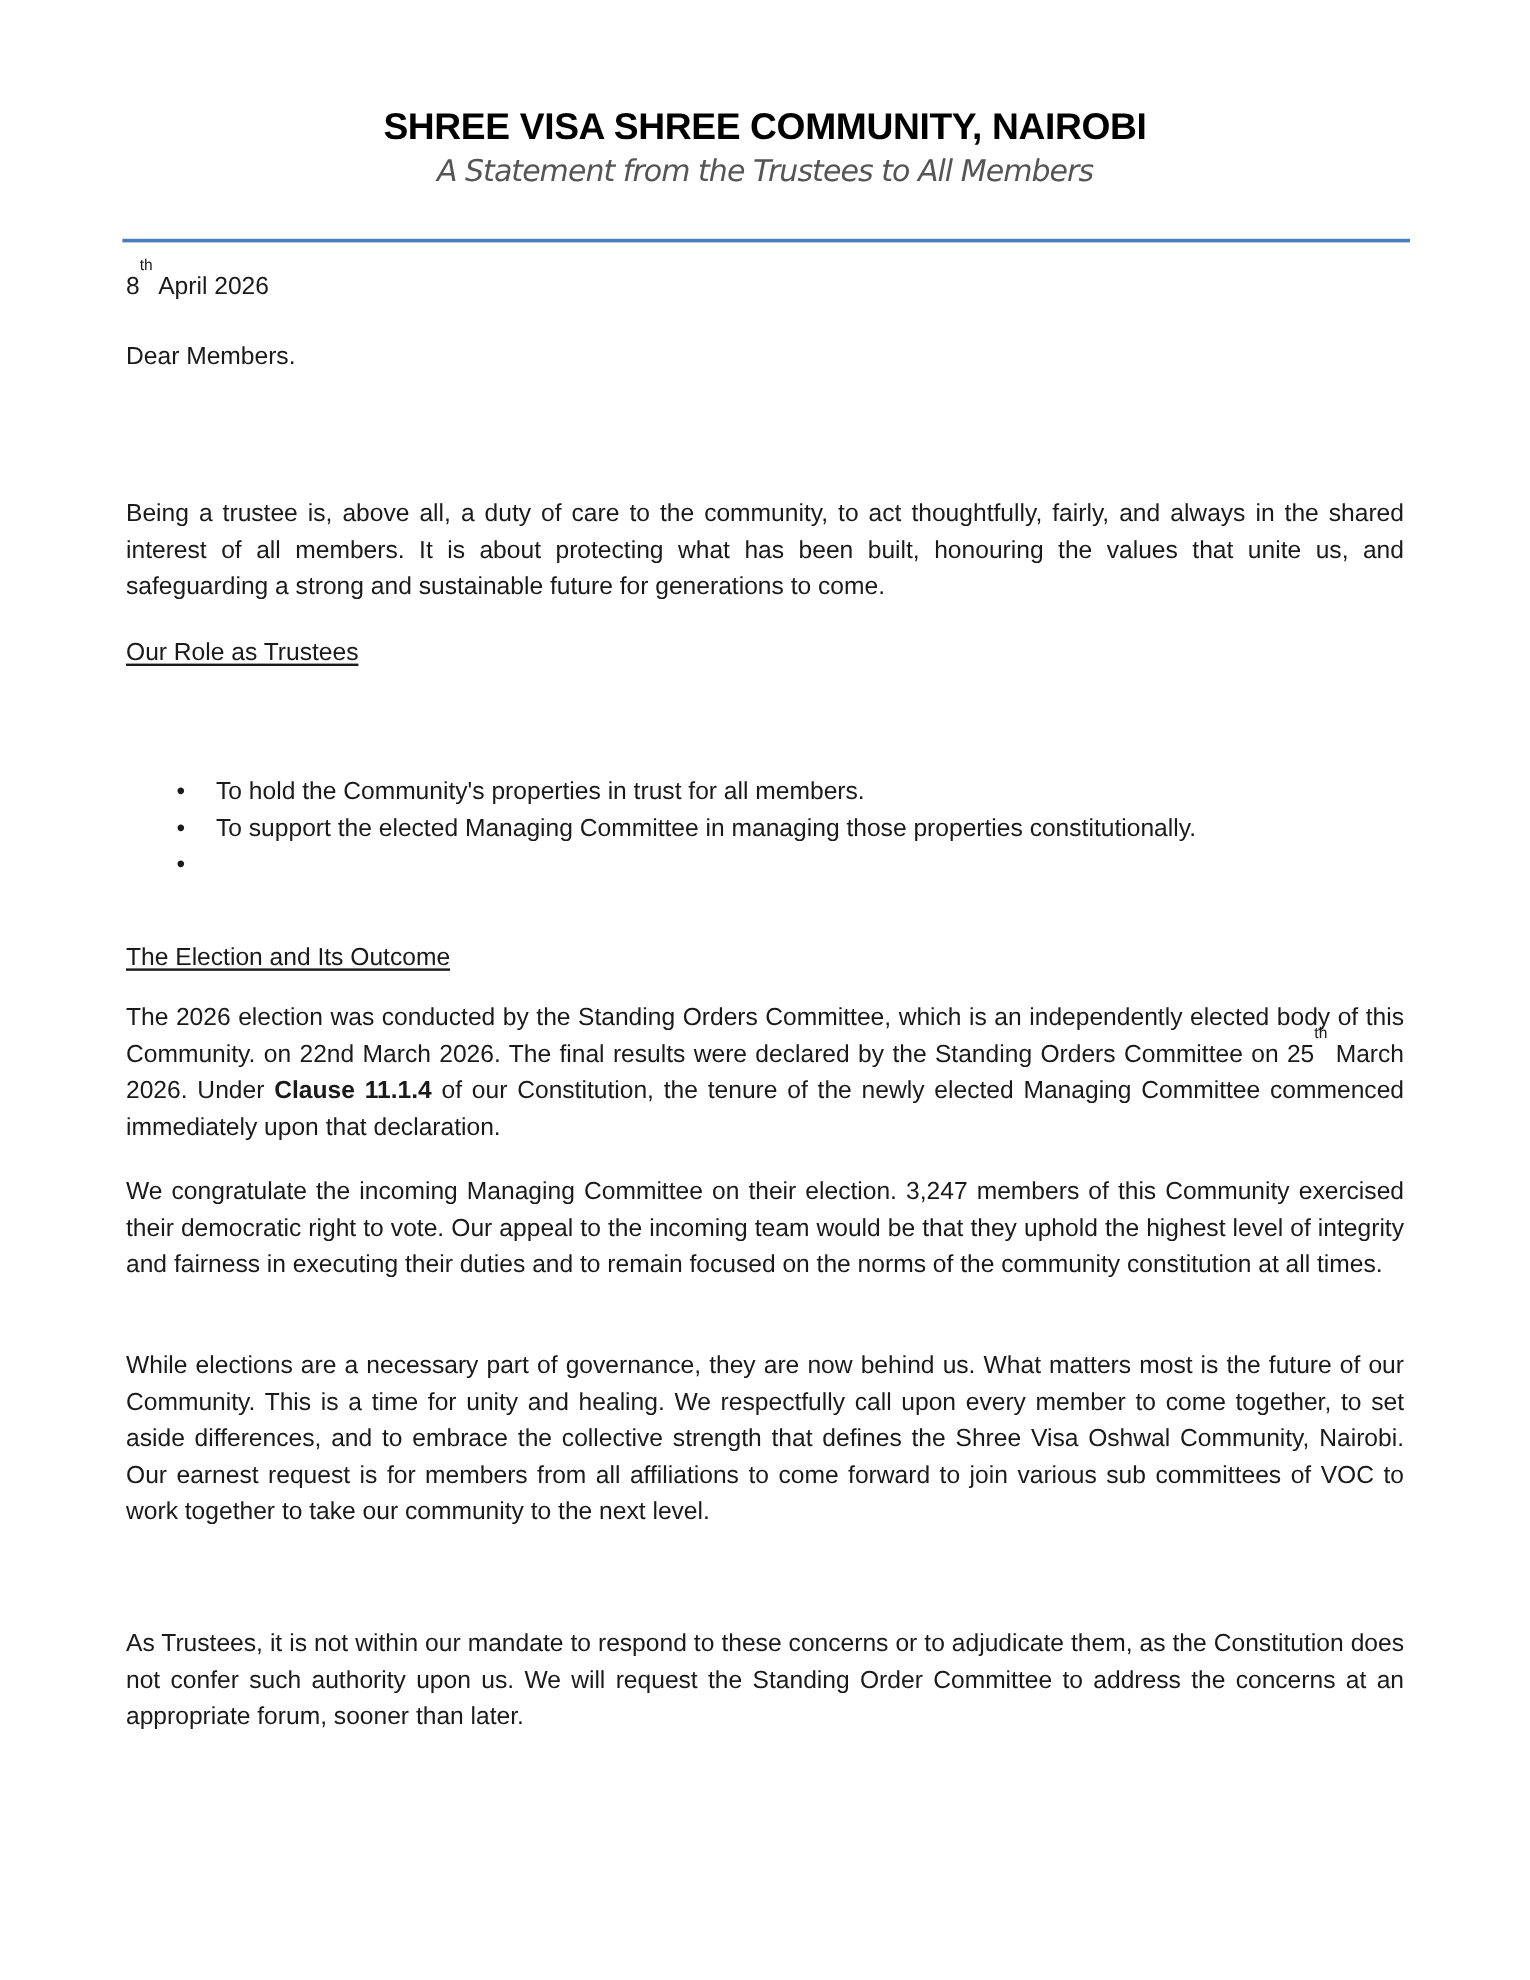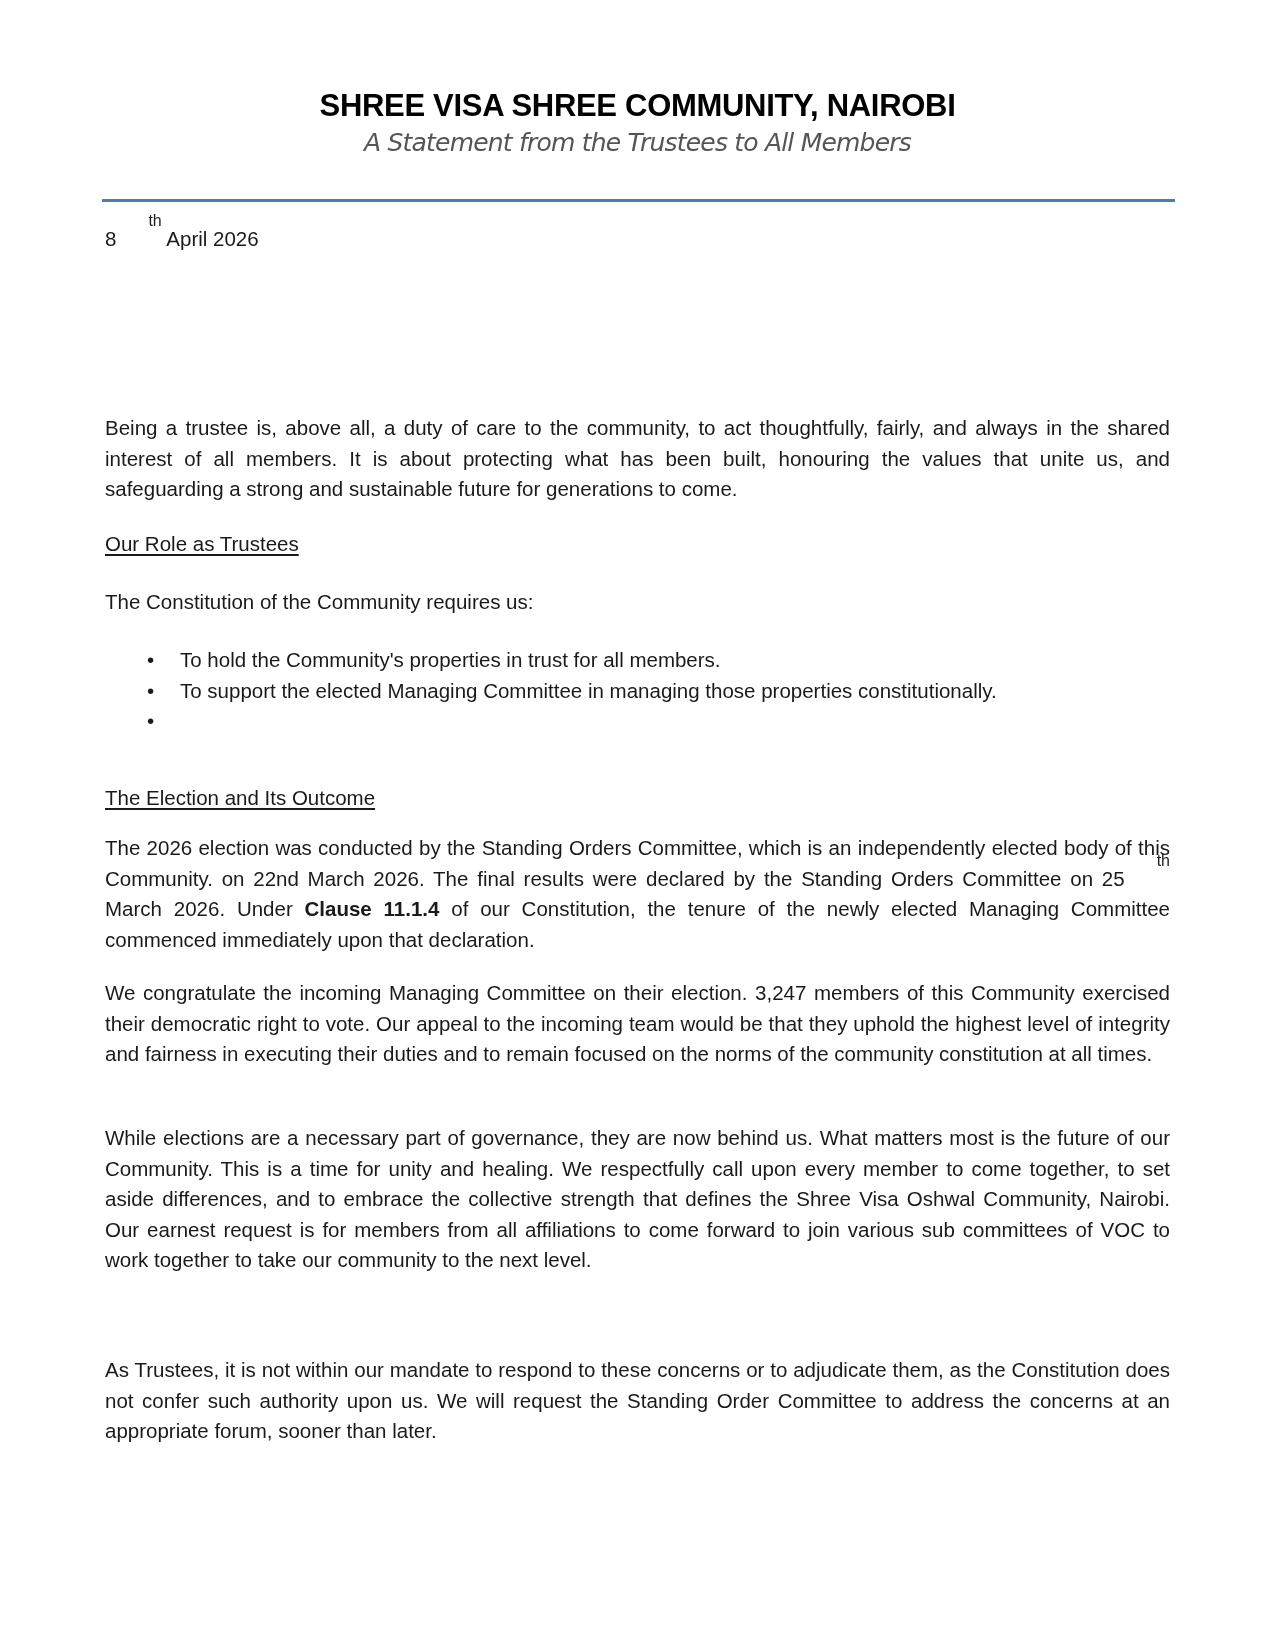--- a/index.html
+++ b/index.html
@@ -12,45 +12,45 @@
     .subtitle {
       position: absolute; left: 0; width: 1275px; top: 128px; text-align: center;
       font-family: "DejaVu Sans", sans-serif; font-style: italic; font-size: 25px; color: #555; letter-spacing: -0.8px;
     }
     .rule { position: absolute; left: 102px; width: 1073px; top: 199px; height: 3px; background: #4a7ebb; }
     .text {
       font-family: "Liberation Sans", sans-serif; font-size: 20.5px; color: #1a1a1a; line-height: 30.5px;
       position: absolute; left: 105px; width: 1065px;
     }
     .just { text-align: justify; }
-    sup { font-size: 16px; vertical-align: top; position: relative; top: -3px; line-height: 0; margin-left: 32px; }
+    sup { font-size: 13px; vertical-align: top; position: relative; top: -3px; line-height: 0; }
     .heading { text-decoration: underline; text-underline-offset: 3px; }
     .bold { font-weight: bold; }
     ul.bullets { list-style: none; margin: 0; padding: 0; }
     ul.bullets li { position: relative; padding-left: 75px; }
     ul.bullets li .bullet { position: absolute; left: 42px; top: 0; }
   </style>
 </head>
 <body>
 
 <div class="page">
 
   <div class="title">SHREE VISA SHREE COMMUNITY, NAIROBI</div>
   <div class="subtitle">A Statement from the Trustees to All Members</div>
   <div class="rule"></div>
 
   <div class="text" style="top:224px;"><span>8</span><sup>th</sup><span> April 2026</span></div>
 
+  <div class="text" style="top:282px;">Dear Members.</div>
 
 
   <div class="text just" style="top:413px;">Being a trustee is, above all, a duty of care to the community, to act thoughtfully, fairly, and always in the shared interest of all members. It is about protecting what has been built, honouring the values that unite us, and safeguarding a strong and sustainable future for generations to come.</div>
 
   <div class="text heading" style="top:529px;">Our Role as Trustees</div>
 
-  <div class="text" style="top:587px;">The Constitution of the Community requires us:</div>
 
   <div class="text" style="top:645px;">
     <ul class="bullets">
       <li><span class="bullet">•</span><span>To hold the Community's properties in trust for all members.</span></li>
       <li><span class="bullet">•</span><span>To support the elected Managing Committee in managing those properties constitutionally.</span></li>
       <li><span class="bullet">•</span></li>
     </ul>
   </div>
 
   <div class="text heading" style="top:783px;">The Election and Its Outcome</div>

